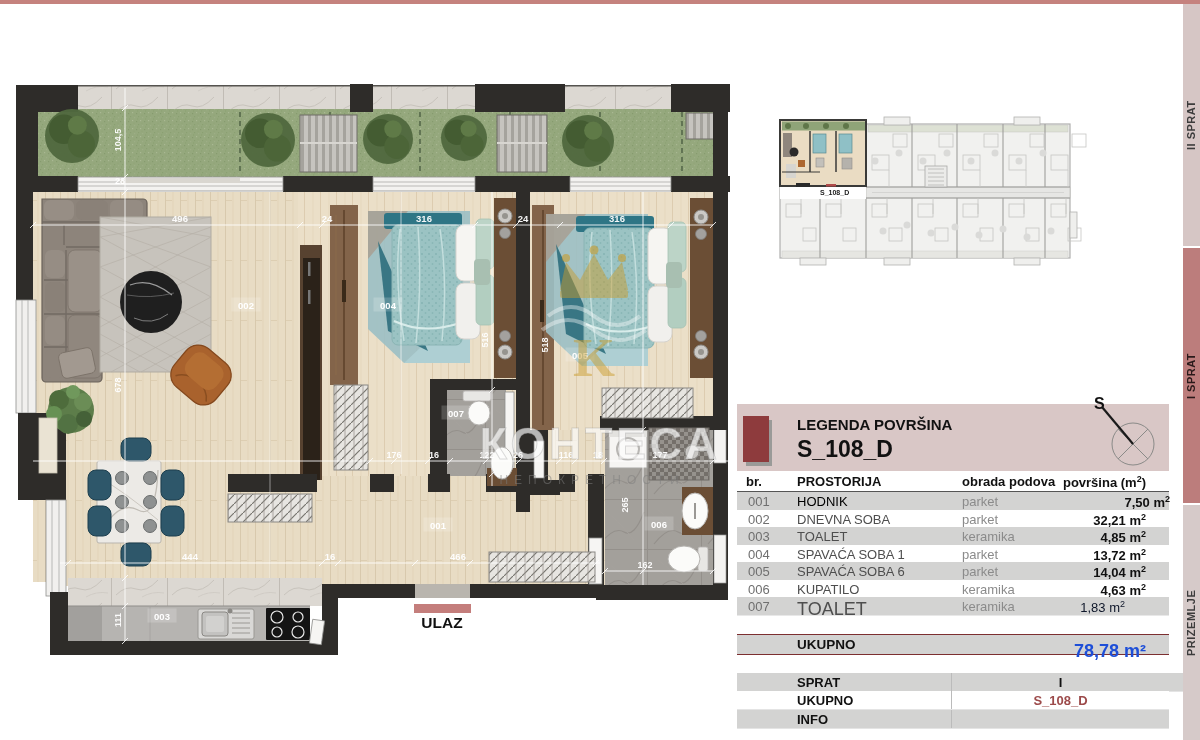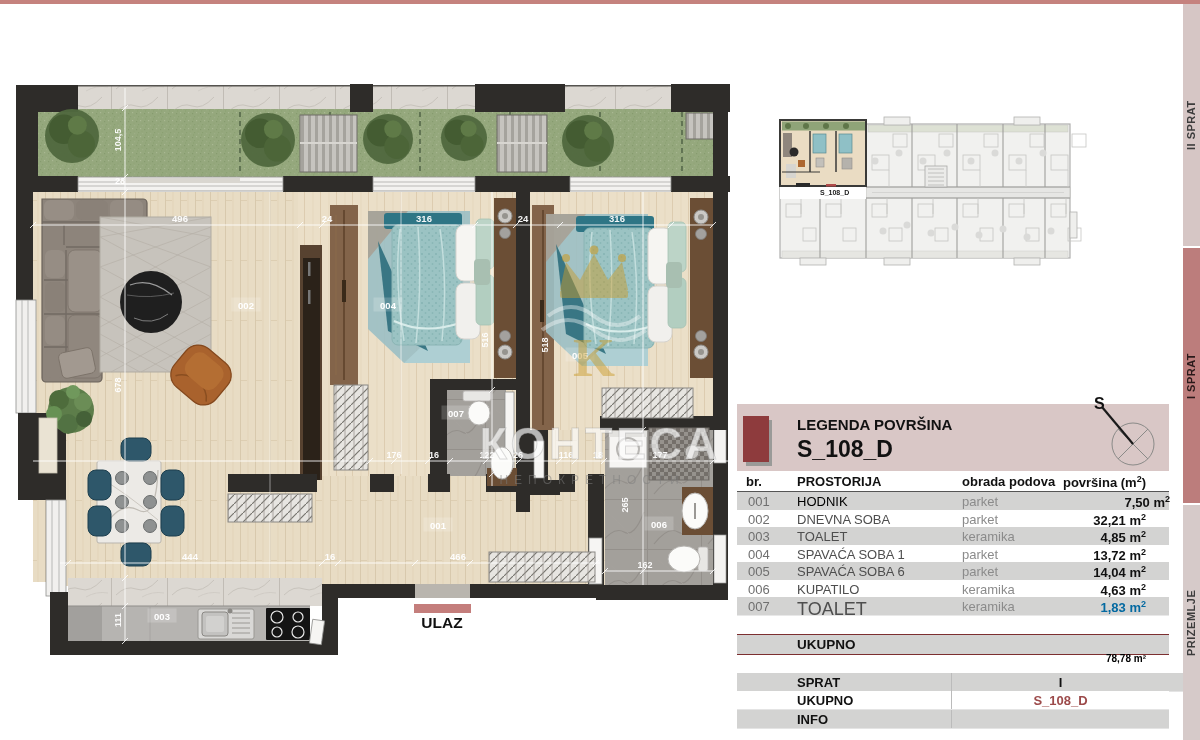--- a/index.html
+++ b/index.html
@@ -830,26 +830,26 @@
     <span class="abs" style="left:11px;top:2px;font-size:13px;color:#6f6f6f;">006</span>
     <span class="abs" style="left:60px;top:2px;font-size:13px;color:#4e4e4e;">KUPATILO</span>
     <span class="abs" style="left:225px;top:2px;font-size:13px;color:#8b8b8b;">keramika</span>
     <span class="abs" style="left:409px;top:2px;transform:translateX(-100%);white-space:nowrap;font-size:13px;font-weight:bold;color:#111;">4,63 m<sup style="font-size:9px;">2</sup></span>
   </div>
 
   <div class="abs" style="left:0;top:123.0px;width:432px;height:17.5px;background:#d3d3d2;border-bottom:1px solid #e8e8e8;">
     <span class="abs" style="left:11px;top:2px;font-size:13px;color:#6f6f6f;">007</span>
     <span class="abs" style="left:60px;top:2px;font-size:18px;color:#4e4e4e;">TOALET</span>
     <span class="abs" style="left:225px;top:2px;font-size:13px;color:#8b8b8b;">keramika</span>
-    <span class="abs" style="left:409px;top:2px;transform:translateX(-100%);white-space:nowrap;font-size:13px;font-weight:bold;color:#0369a1;">1,83 m<sup style="font-size:9px;">2</sup></span>
+    <span class="abs" style="left:388px;top:2px;transform:translateX(-100%);white-space:nowrap;font-size:13px;font-weight:normal;color:#0f172a;">1,83 m<sup style="font-size:9px;">2</sup></span>
   </div>
 
   <div class="abs" style="left:0;top:160px;width:432px;height:19px;background:#d3d3d2;border-top:1.5px solid #7c2f30;border-bottom:1.5px solid #7c2f30;">
     <span class="abs" style="left:60px;top:2px;font-size:13.5px;font-weight:bold;color:#111;">UKUPNO</span>
-    <span class="abs" style="left:409px;top:18px;transform:translateX(-100%);white-space:nowrap;font-size:10px;font-weight:bold;color:#000000;">78,78 m²</span>
+    <span class="abs" style="left:409px;top:6px;transform:translateX(-100%);white-space:nowrap;font-size:18px;font-weight:bold;color:#1d4ed8;">78,78 m²</span>
   </div>
 
   <div class="abs" style="left:0;top:199px;width:492px;height:18px;background:#d3d3d2;border-bottom:1px solid #e4e4e4;">
     <span class="abs" style="left:60px;top:2px;font-size:13px;font-weight:bold;color:#111;">SPRAT</span>
     <div class="abs" style="left:214px;top:0;width:1px;height:18px;background:#bbb;"></div>
     <span class="abs" style="left:215px;top:2px;width:217px;text-align:center;font-size:13px;font-weight:bold;color:#111;">I</span>
   </div>
 
   <div class="abs" style="left:0;top:217.4px;width:432px;height:18px;background:#ffffff;border-bottom:1px solid #e4e4e4;">
     <span class="abs" style="left:60px;top:2px;font-size:13px;font-weight:bold;color:#111;">UKUPNO</span>

